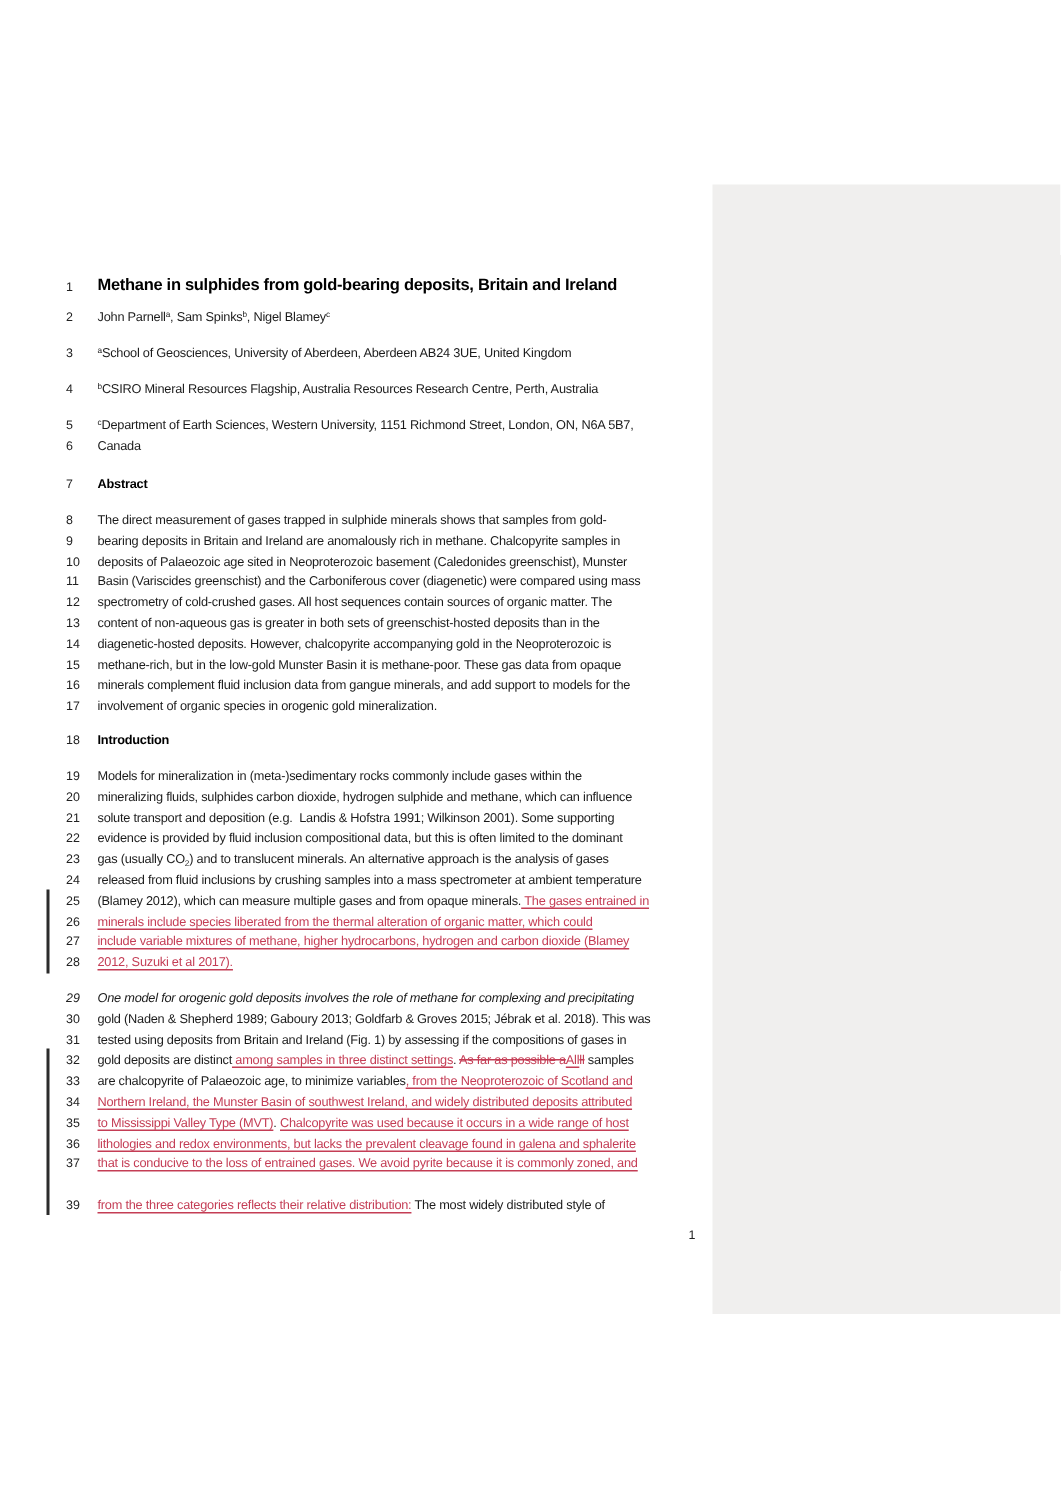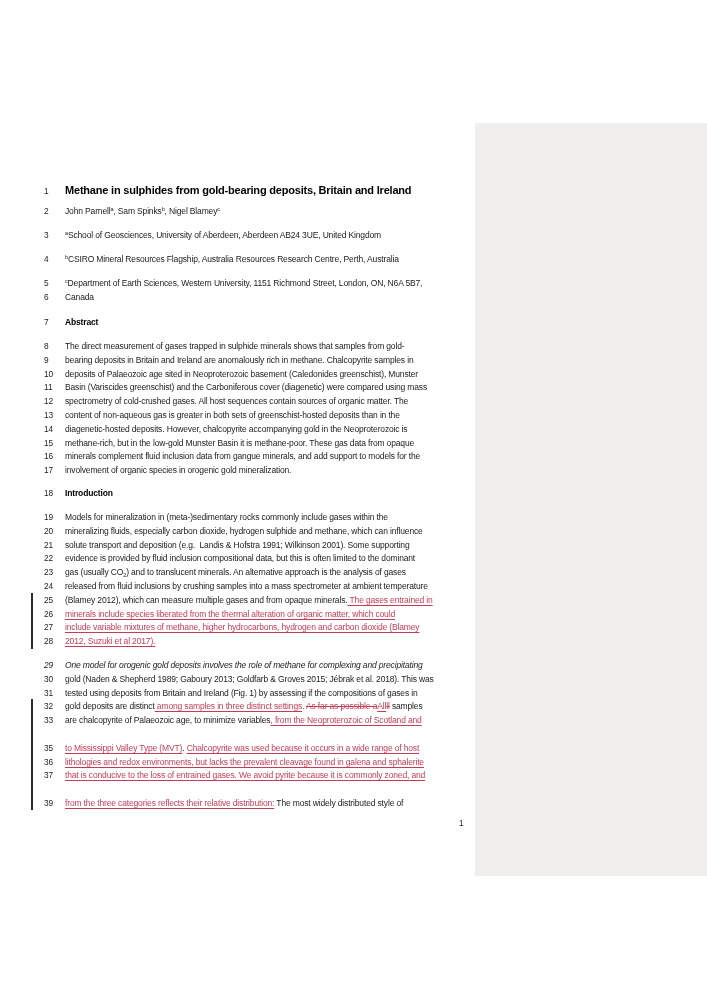--- a/index.html
+++ b/index.html
@@ -71,34 +71,35 @@
       <div class="line" style="top: 368.6px;"><span class="lineno">10</span><span class="linetext"><span class="seg">deposits of Palaeozoic age sited in Neoproterozoic basement (Caledonides greenschist), Munster</span></span></div>
       <div class="line" style="top: 382.4px;"><span class="lineno">11</span><span class="linetext"><span class="seg">Basin (Variscides greenschist) and the Carboniferous cover (diagenetic) were compared using mass</span></span></div>
       <div class="line" style="top: 396.2px;"><span class="lineno">12</span><span class="linetext"><span class="seg">spectrometry of cold-crushed gases. All host sequences contain sources of organic matter. The</span></span></div>
       <div class="line" style="top: 410px;"><span class="lineno">13</span><span class="linetext"><span class="seg">content of non-aqueous gas is greater in both sets of greenschist-hosted deposits than in the</span></span></div>
       <div class="line" style="top: 423.8px;"><span class="lineno">14</span><span class="linetext"><span class="seg">diagenetic-hosted deposits. However, chalcopyrite accompanying gold in the Neoproterozoic is</span></span></div>
       <div class="line" style="top: 437.6px;"><span class="lineno">15</span><span class="linetext"><span class="seg">methane-rich, but in the low-gold Munster Basin it is methane-poor. These gas data from opaque</span></span></div>
       <div class="line" style="top: 451.4px;"><span class="lineno">16</span><span class="linetext"><span class="seg">minerals complement fluid inclusion data from gangue minerals, and add support to models for the</span></span></div>
       <div class="line" style="top: 465.2px;"><span class="lineno">17</span><span class="linetext"><span class="seg">involvement of organic species in orogenic gold mineralization.</span></span></div>
       <div class="line" style="top: 488px;"><span class="lineno">18</span><span class="linetext"><span class="seg-b">Introduction</span></span></div>
       <div class="line" style="top: 512px;"><span class="lineno">19</span><span class="linetext"><span class="seg">Models for mineralization in (meta-)sedimentary rocks commonly include gases within the</span></span></div>
-      <div class="line" style="top: 525.8px;"><span class="lineno">20</span><span class="linetext"><span class="seg">mineralizing fluids, especially carbon dioxide, hydrogen sulphide and methane, which can influence</span></span></div>
+      <div class="line" style="top: 525.8px;"><span class="lineno">20</span><span class="linetext"><span class="seg">mineralizing fluids, sulphides carbon dioxide, hydrogen sulphide and methane, which can influence</span></span></div>
       <div class="line" style="top: 539.6px;"><span class="lineno">21</span><span class="linetext"><span class="seg">solute transport and deposition (e.g.  Landis &amp; Hofstra 1991; Wilkinson 2001). Some supporting</span></span></div>
       <div class="line" style="top: 553.4px;"><span class="lineno">22</span><span class="linetext"><span class="seg">evidence is provided by fluid inclusion compositional data, but this is often limited to the dominant</span></span></div>
       <div class="line" style="top: 567.2px;"><span class="lineno">23</span><span class="linetext"><span class="seg">gas (usually CO</span><span class="seg-sub">2</span><span class="seg">) and to translucent minerals. An alternative approach is the analysis of gases</span></span></div>
       <div class="line" style="top: 581px;"><span class="lineno">24</span><span class="linetext"><span class="seg">released from fluid inclusions by crushing samples into a mass spectrometer at ambient temperature</span></span></div>
       <div class="line" style="top: 594.8px;"><span class="lineno">25</span><span class="linetext"><span class="seg">(Blamey 2012), which can measure multiple gases and from opaque minerals.</span><span class="seg-ins"> The gases entrained in</span></span></div>
       <div class="line" style="top: 608.6px;"><span class="lineno">26</span><span class="linetext"><span class="seg-ins">minerals include species liberated from the thermal alteration of organic matter, which could</span></span></div>
       <div class="line" style="top: 622.4px;"><span class="lineno">27</span><span class="linetext"><span class="seg-ins">include variable mixtures of methane, higher hydrocarbons, hydrogen and carbon dioxide (Blamey</span></span></div>
       <div class="line" style="top: 636.2px;"><span class="lineno">28</span><span class="linetext"><span class="seg-ins">2012, Suzuki et al 2017).</span></span></div>
       <div class="line" style="top: 660px; font-style: italic;"><span class="lineno">29</span><span class="linetext"><span class="seg">One model for orogenic gold deposits involves the role of methane for complexing and precipitating</span></span></div>
       <div class="line" style="top: 673.8px;"><span class="lineno">30</span><span class="linetext"><span class="seg">gold (Naden &amp; Shepherd 1989; Gaboury 2013; Goldfarb &amp; Groves 2015; Jébrak et al. 2018). This was</span></span></div>
       <div class="line" style="top: 687.6px; padding-left: 45px;"><span class="lineno">31</span><span class="linetext"><span class="seg">tested using deposits from Britain and Ireland (Fig. 1) by assessing if the compositions of gases in</span></span></div>
       <div class="line" style="top: 701.4px;"><span class="lineno">32</span><span class="linetext"><span class="seg">gold deposits are distinct</span><span class="seg-ins"> among samples in three distinct settings</span><span class="seg">. </span><span class="seg-del">As far as possible a</span><span class="seg-ins">All</span><span class="seg-del">ll</span><span class="seg"> samples</span></span></div>
       <div class="line" style="top: 715.2px;"><span class="lineno">33</span><span class="linetext"><span class="seg">are chalcopyrite of Palaeozoic age, to minimize variables</span><span class="seg-ins">, from the Neoproterozoic of Scotland and</span></span></div>
+      <div class="line" style="top: 729px;"><span class="lineno">34</span><span class="linetext"><span class="seg-ins">Northern Ireland, the Munster Basin of southwest Ireland, and widely distributed deposits attributed</span></span></div>
       <div class="line" style="top: 742.8px;"><span class="lineno">35</span><span class="linetext"><span class="seg-ins">to Mississippi Valley Type (MVT)</span><span class="seg">. </span><span class="seg-ins">Chalcopyrite was used because it occurs in a wide range of host</span></span></div>
       <div class="line" style="top: 756.6px;"><span class="lineno">36</span><span class="linetext"><span class="seg-ins">lithologies and redox environments, but lacks the prevalent cleavage found in galena and sphalerite</span></span></div>
       <div class="line" style="top: 770.4px;"><span class="lineno">37</span><span class="linetext"><span class="seg-ins">that is conducive to the loss of entrained gases. We avoid pyrite because it is commonly zoned, and</span></span></div>
       <div class="line" style="top: 798px;"><span class="lineno">39</span><span class="linetext"><span class="seg-ins">from the three categories reflects their relative distribution:</span><span class="seg"> The most widely distributed style of</span></span></div>
     </div>
   <div class="change-bar bar1"></div>
   <div class="change-bar bar2"></div>
   <div class="page-number">1</div>
 </div>
 

